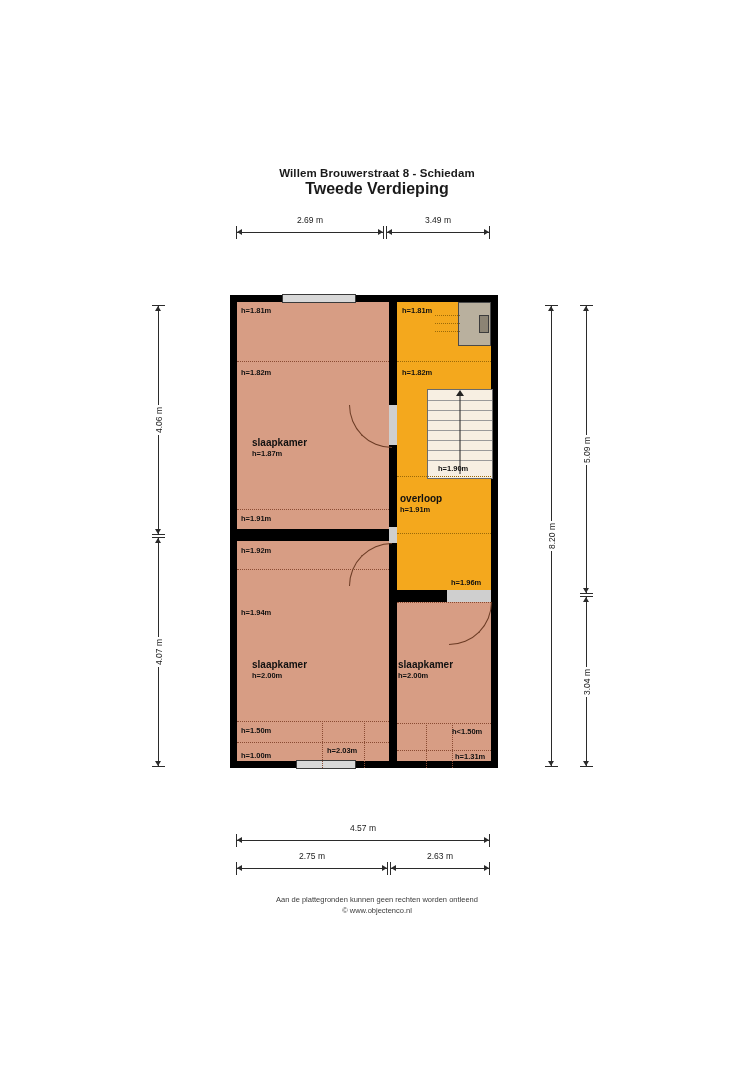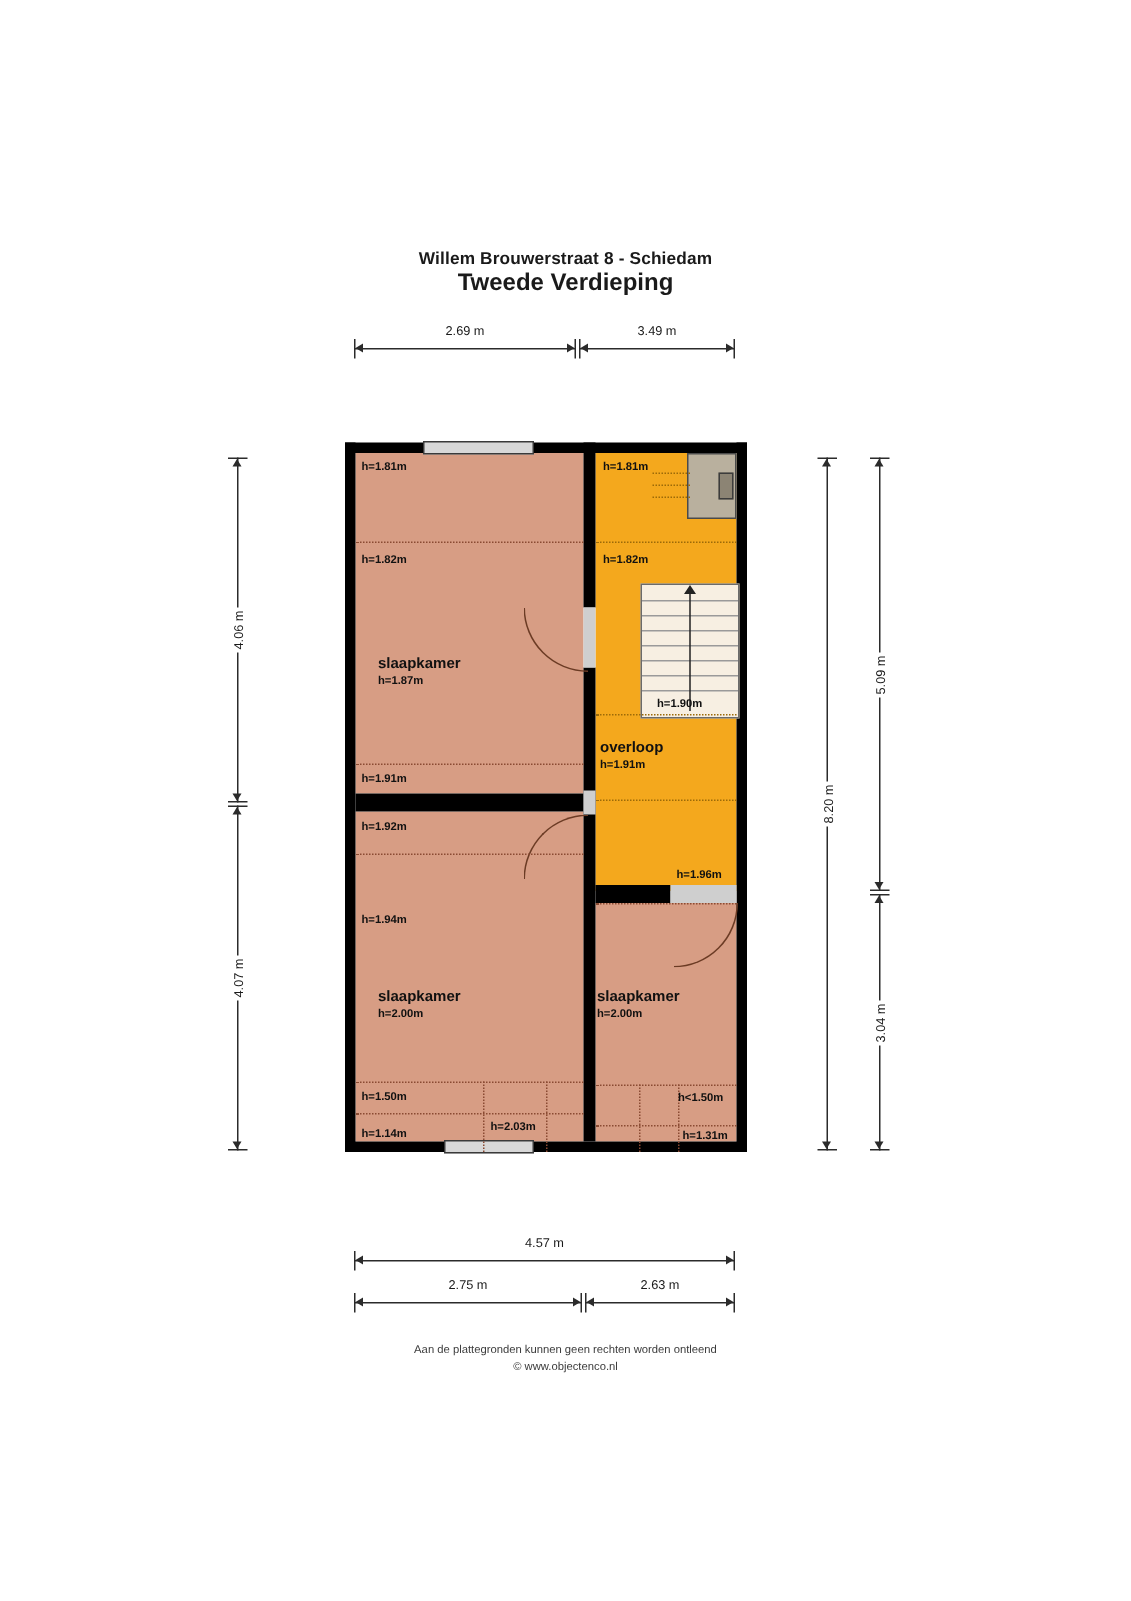--- a/index.html
+++ b/index.html
@@ -415,21 +415,21 @@
     <div class="hlabel" style="left:11px; top:73px;">h=1.82m</div>
     <div class="hlabel" style="left:11px; top:219px;">h=1.91m</div>
 
     <div class="hlabel" style="left:172px; top:11px;">h=1.81m</div>
     <div class="hlabel" style="left:172px; top:73px;">h=1.82m</div>
     <div class="hlabel" style="left:172px; top:169px;margin-left:36px;">h=1.90m</div>
 
     <div class="hlabel" style="left:11px; top:251px;">h=1.92m</div>
     <div class="hlabel" style="left:11px; top:313px;">h=1.94m</div>
     <div class="hlabel" style="left:11px; top:431px;text-align:center;">h=1.50m</div>
-    <div class="hlabel" style="left:11px; top:456px;">h=1.14m</div>
+    <div class="hlabel" style="left:11px; top:456px;">h=1.00m</div>
     <div class="hlabel" style="left:97px; top:451px;">h=2.03m</div>
 
     <div class="hlabel" style="left:221px; top:283px;">h=1.96m</div>
     <div class="hlabel" style="left:222px; top:432px;">h&lt;1.50m</div>
     <div class="hlabel" style="left:225px; top:457px;">h=1.31m</div>
 
     <div class="roomname" style="left:22px; top:142px; width:122px;">
       <span>slaapkamer</span>
       <span class="h">h=1.87m</span>
     </div>

